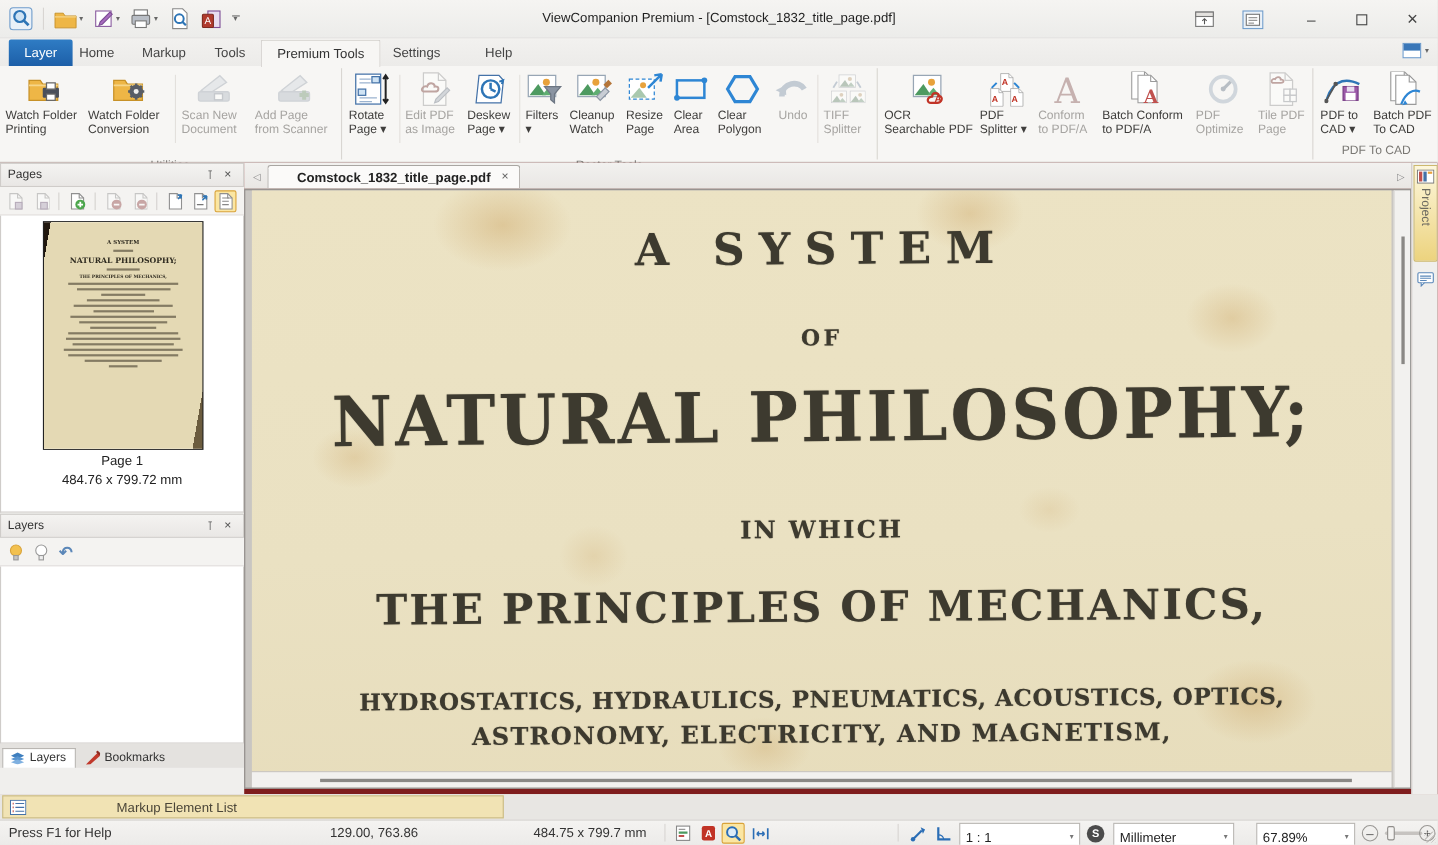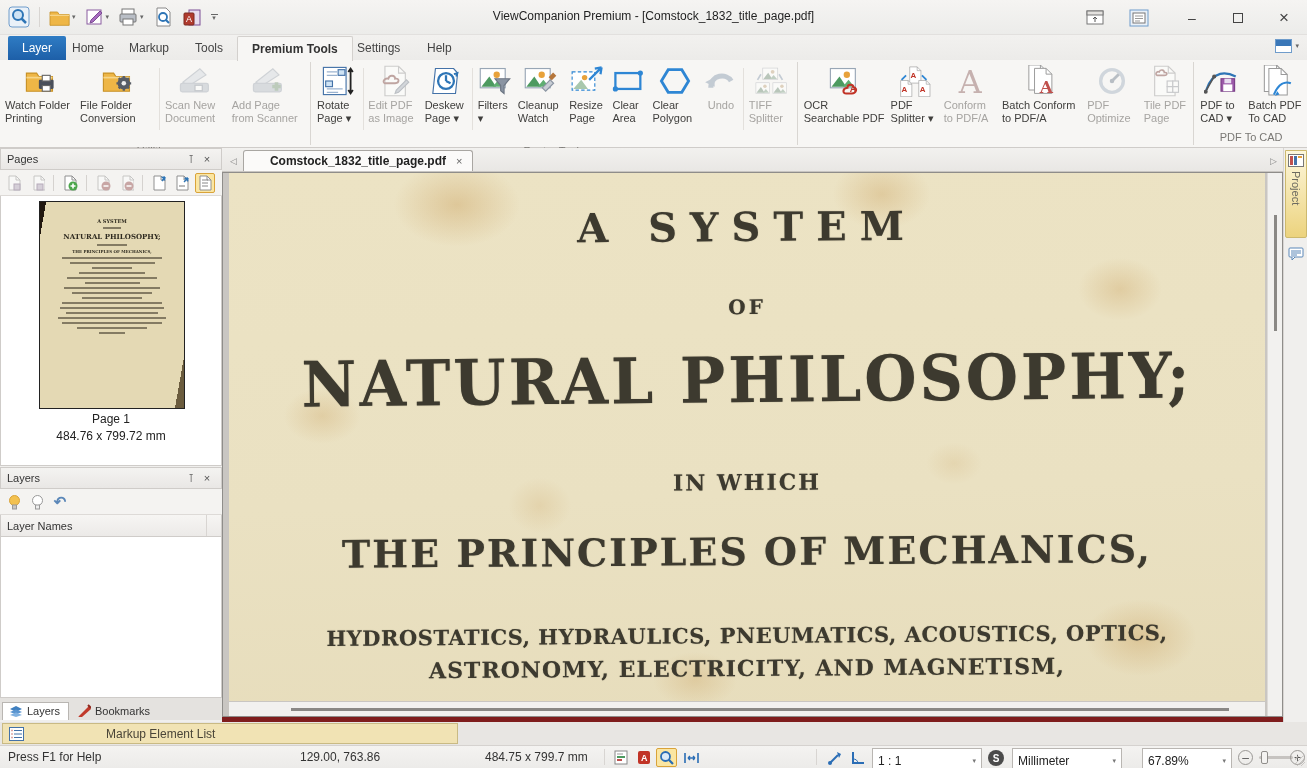--- a/index.html
+++ b/index.html
@@ -21,21 +21,21 @@
     font-size:14px; color:#444; }
   .tbtn { width:28px; height:22px; display:flex; align-items:center; justify-content:center; margin-right:16px; }
   .maxbox { width:10px; height:10px; border:1px solid #444; }
 
   
   .tabrow { position:absolute; top:35px; left:0; width:1307px; height:25px;
     background:linear-gradient(#f2f1ef,#ecebe9); }
   .rtab { position:absolute; top:0; height:25px; display:flex; align-items:center;
     padding:0 14px; font-size:12px; color:#444; }
   .rtab.file { background:linear-gradient(#2f7cc4,#1d5fa8); color:#fff; border-radius:2px 2px 0 0; top:1px; height:24px; }
-  .rtab.active { background:#f7f6f4; border:1px solid #d3d0cd; border-bottom:none; color:#333; top:1px; height:25px; z-index:2; border-radius:2px 2px 0 0;font-weight:bold; }
+  .rtab.active { background:#f7f6f4; border:1px solid #d3d0cd; border-bottom:none; color:#333; top:1px; height:25px; z-index:2; border-radius:2px 2px 0 0; }
   .ribbon-display { position:absolute; right:8px; top:4px; display:flex; align-items:center; gap:3px; }
   .rd-ico { width:17px; height:14px; border:1px solid #6f9ccb; background:#fff; position:relative; }
   .rd-ico::before { content:""; position:absolute; left:0; top:0; width:100%; height:6px; background:#3a77b8; }
 
   
   .ribbon { position:absolute; top:60px; left:0; width:1307px; height:88px;
     background:#f7f6f4; border-bottom:1px solid #cfccc9; display:flex; align-items:stretch; }
   .rgroup { display:flex; flex-direction:column; padding:2px 2px 0 2px; }
   .rgroup .btns { display:flex; align-items:flex-start; flex:1; }
   .rgroup .glabel { text-align:center; font-size:11px; color:#7a7874; height:17px; line-height:15px; }
@@ -255,21 +255,21 @@
     </div>
   </div>
 
   <div class="tabrow">
     <span class="rtab file" style="left:8px;">Layer</span>
     <span class="rtab" style="left:58px;">Home</span>
     <span class="rtab" style="left:115px;">Markup</span>
     <span class="rtab" style="left:181px;">Tools</span>
     <span class="rtab active" style="left:237px;">Premium Tools</span>
     <span class="rtab" style="left:343px;">Settings</span>
-    <span class="rtab" style="left:413px;">Help</span>
+    <span class="rtab" style="left:427px;">Help</span>
     <span class="ribbon-display">
       <span class="rd-ico"></span>
       <span class="qcaret">▾</span>
     </span>
   </div>
 
   <div class="ribbon">
 
     <div class="rgroup">
       <div class="btns">
@@ -282,21 +282,21 @@
             </svg>
           <span class="lbl" style="max-width:82px;">Watch Folder Printing</span>
         </div>
         <div class="rbtn">
           <svg width="34" height="32" viewBox="0 0 30 28">
               <use href="#ic-folder" transform="translate(2,1)"></use>
               <circle cx="21" cy="16" r="5.5" fill="#585d66"></circle>
               <circle cx="21" cy="16" r="2" fill="#f0efed"></circle>
               <path d="M21 9.5 v3 M21 19.5 v3 M14.5 16 h3 M24.5 16 h3 M16.5 11.5 l2 2 M23.5 18.5 l2 2 M25.5 11.5 l-2 2 M18.5 18.5 l-2 2" stroke="#585d66" stroke-width="2"></path>
             </svg>
-          <span class="lbl" style="max-width:88px;">File Folder Conversion</span>
+          <span class="lbl" style="max-width:88px;">Watch Folder Conversion</span>
         </div>
         <span class="isep" style="height:62px;"></span>
         <div class="rbtn dis">
           <svg width="34" height="32" viewBox="0 0 28 26">
               <use href="#ic-scan"></use>
               <rect x="14" y="16.5" width="6" height="4.5" fill="#fff" stroke="#7d93ae"></rect>
             </svg>
           <span class="lbl" style="max-width:72px;">Scan New Document</span>
         </div>
         <div class="rbtn dis">
@@ -622,23 +622,20 @@
         <span class="pibtn">
             <svg width="15" height="16">
               <circle cx="7.5" cy="6.5" r="5" fill="#fff" stroke="#999"></circle>
               <rect x="5.5" y="11" width="4" height="4" fill="#eee" stroke="#999"></rect>
             </svg>
           </span>
         <span class="pibtn" style="color:#5b87b8;font-size:15px;font-weight:bold;">
             <span>↶</span>
           </span>
       </div>
-      <div class="lnames">
-        <span>Layer Names</span>
-      </div>
       <div class="llist"></div>
 
       <div class="ltabs">
         <span class="ltab active">
           <svg width="14" height="12">
               <path d="M1 4 L7 1 L13 4 L7 7z" fill="#3f7fbf"></path>
               <path d="M1 7 L7 4.5 L13 7 L7 9.5z" fill="#5a95d0"></path>
               <path d="M1 10 L7 7.5 L13 10 L7 12z" fill="#7fb0e0"></path>
             </svg>
           <span>Layers</span>

